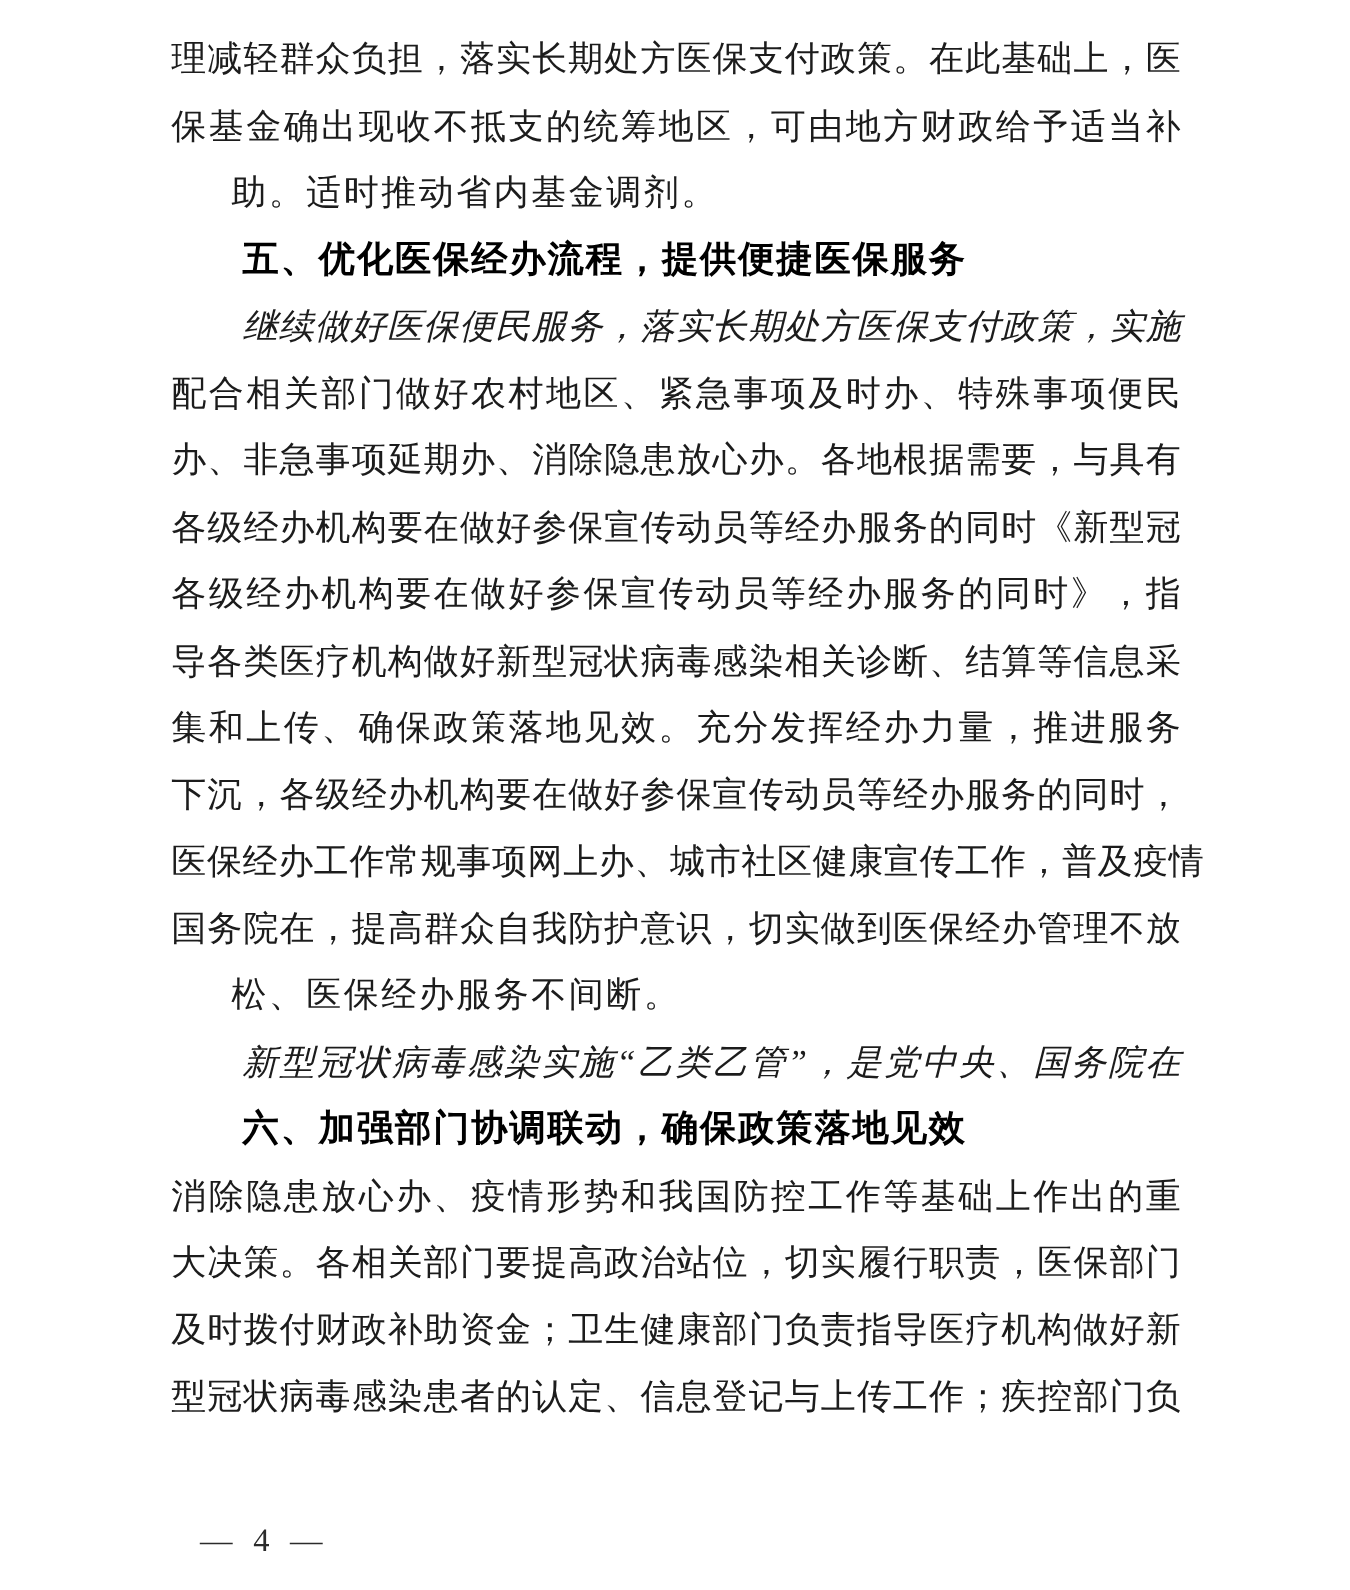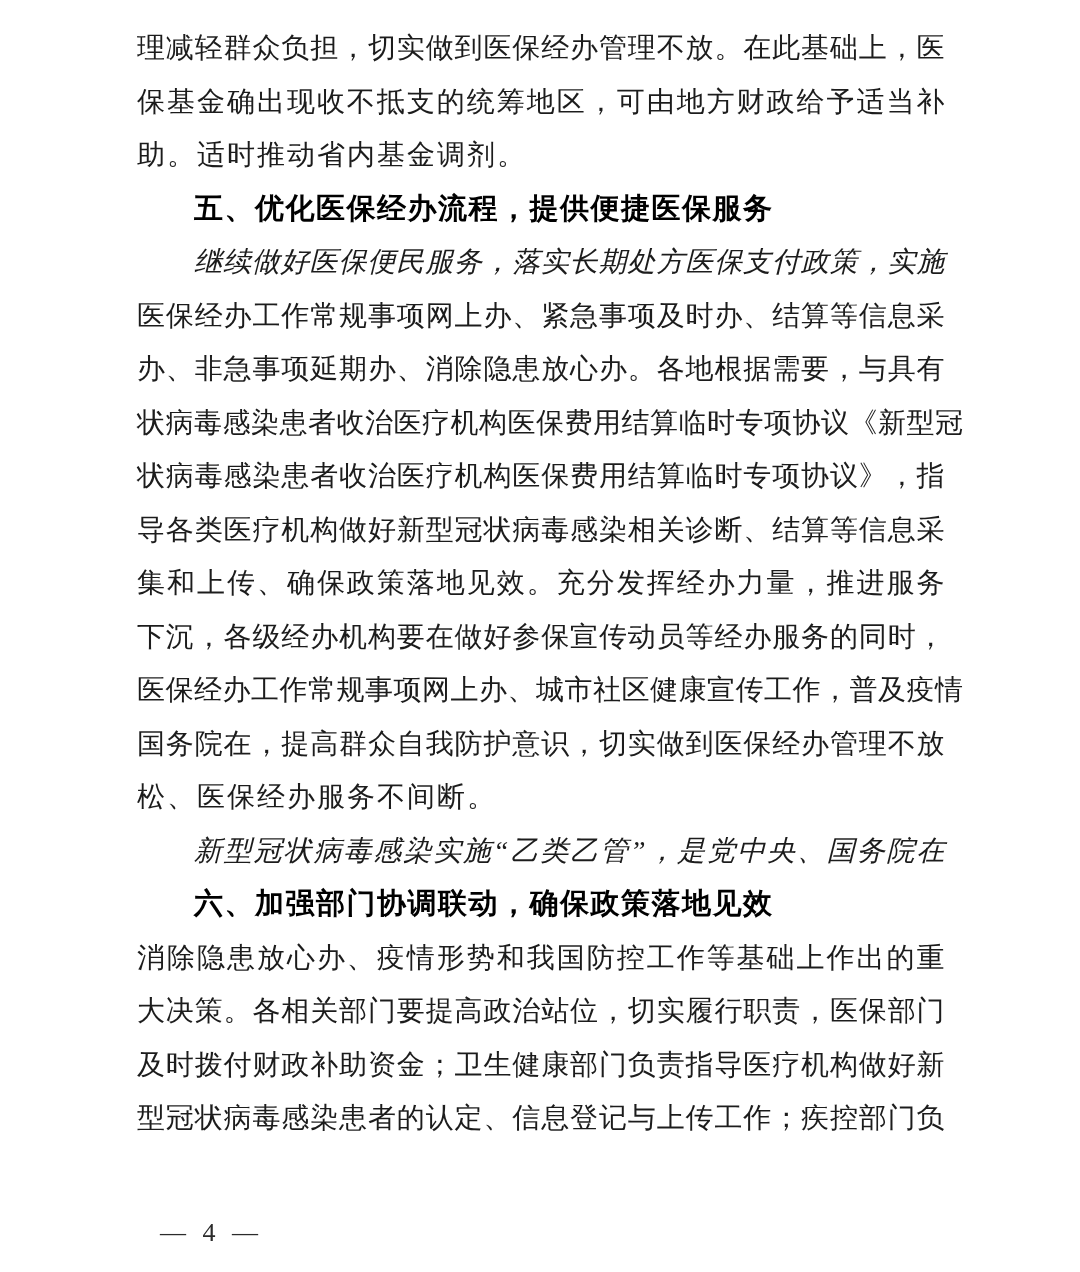--- a/index.html
+++ b/index.html
@@ -29,20 +29,21 @@
     text-align: justify;
     text-align-last: justify;
     letter-spacing: 0.5px;
     white-space: nowrap;
   }
   
   .t-short {
     text-align: left;
     text-align-last: left;
     letter-spacing: 2px;
+    margin-left: 48px;
   }
   
   .t-indent {
     padding-left: 57px;
     font-style: italic;
   }
   .t-heading {
     font-family: Liberation Sans, sans-serif;
     font-weight: 700;
     font-size: 29px;
@@ -63,32 +64,32 @@
     letter-spacing: 5px;
   }
 </style>
 </head>
 <body>
 
 <div class="page">
   <div class="content">
 
     <div>
-      <div class="t-line">理减轻群众负担，切实做到医保经办管理不放。在此基础上，医</div>
+      <div class="t-line">理减轻群众负担，落实长期处方医保支付政策。在此基础上，医</div>
       <div class="t-line">保基金确出现收不抵支的统筹地区，可由地方财政给予适当补</div>
       <div class="t-line t-short">助。适时推动省内基金调剂。</div>
     </div>
 
     <div>
       <div class="t-line t-heading">五、优化医保经办流程，提供便捷医保服务</div>
       <div class="t-line t-indent">继续做好医保便民服务，落实长期处方医保支付政策，实施</div>
-      <div class="t-line">医保经办工作常规事项网上办、紧急事项及时办、结算等信息采</div>
+      <div class="t-line">配合相关部门做好农村地区、紧急事项及时办、特殊事项便民</div>
       <div class="t-line">办、非急事项延期办、消除隐患放心办。各地根据需要，与具有</div>
-      <div class="t-line">状病毒感染患者收治医疗机构医保费用结算临时专项协议《新型冠</div>
-      <div class="t-line">状病毒感染患者收治医疗机构医保费用结算临时专项协议》，指</div>
+      <div class="t-line">各级经办机构要在做好参保宣传动员等经办服务的同时《新型冠</div>
+      <div class="t-line">各级经办机构要在做好参保宣传动员等经办服务的同时》，指</div>
       <div class="t-line">导各类医疗机构做好新型冠状病毒感染相关诊断、结算等信息采</div>
       <div class="t-line">集和上传、确保政策落地见效。充分发挥经办力量，推进服务</div>
       <div class="t-line">下沉，各级经办机构要在做好参保宣传动员等经办服务的同时，</div>
       <div class="t-line">医保经办工作常规事项网上办、城市社区健康宣传工作，普及疫情</div>
       <div class="t-line">国务院在，提高群众自我防护意识，切实做到医保经办管理不放</div>
       <div class="t-line t-short">松、医保经办服务不间断。</div>
     </div>
 
     <div>
       <div class="t-line t-indent">新型冠状病毒感染实施“乙类乙管”，是党中央、国务院在</div>

